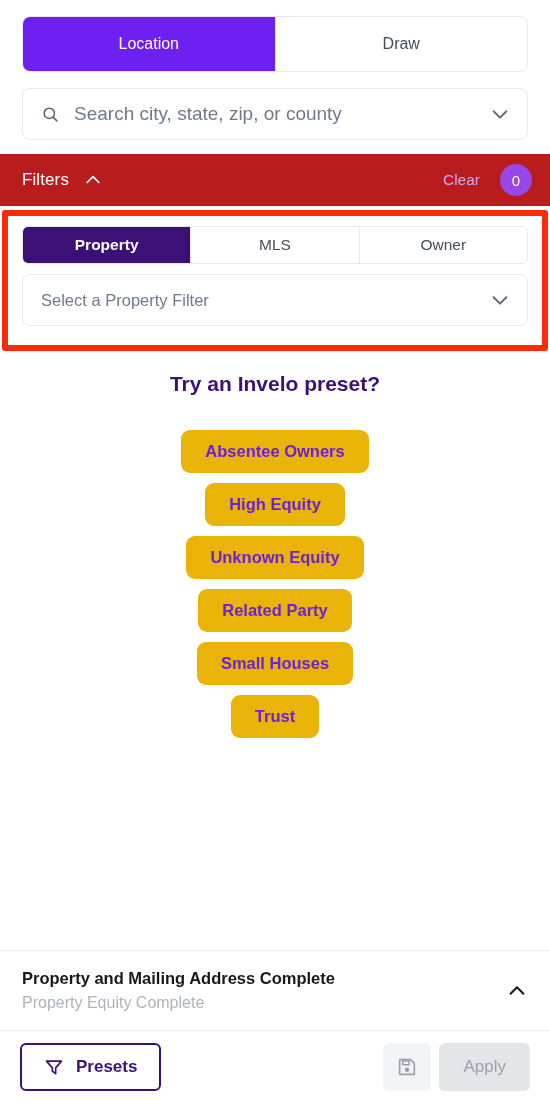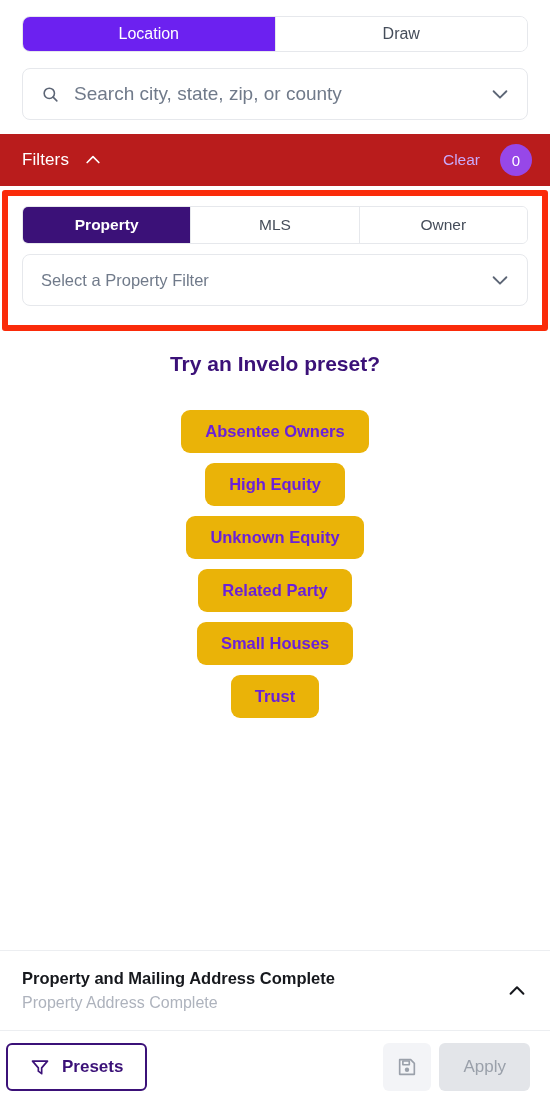--- a/index.html
+++ b/index.html
@@ -14,21 +14,21 @@
     width: 550px; height: 1102px;
     overflow: hidden;
     display: flex;
     flex-direction: column;
   }
 
   
   .mode-bar { padding: 16px 22px 0 22px; }
   .segmented {
     display: flex;
-    height: 36px;
+    height: 56px;
     border: 1px solid #e6e8ec;
     border-radius: 8px;
     overflow: hidden;
     background: #ffffff;
   }
   .segmented .seg {
     flex: 1;
     display: flex;
     align-items: center;
     justify-content: center;
@@ -200,21 +200,21 @@
     color: #aeb3bd;
   }
   .addr-caret { padding-left: 12px; display: flex; align-items: center; }
 
   
   .footer {
     border-top: 1px solid #eceef1;
     height: 72px;
     display: flex;
     align-items: center;
-    padding: 0 20px 0 6px;
+    padding: 0 20px 0 20px;
     gap: 8px;
     background: #fff;
   }
   .btn-presets {
     display: flex; align-items: center; gap: 12px;
     height: 48px;
     padding: 0 22px;
     border: 2px solid #3B1178;
     border-radius: 6px;
     color: #3B1178;
@@ -321,21 +321,21 @@
       <div class="preset-pill">Unknown Equity</div>
       <div class="preset-pill">Related Party</div>
       <div class="preset-pill">Small Houses</div>
       <div class="preset-pill">Trust</div>
     </div>
   </div>
 
   <div class="addr-section">
     <div class="addr-text">
       <div class="addr-title">Property and Mailing Address Complete</div>
-      <div class="addr-sub">Property Address Complete</div>
+      <div class="addr-sub">Property Equity Complete</div>
     </div>
     <span class="addr-caret">
       <svg width="22" height="22" viewBox="0 0 24 24" fill="none" stroke="#16181d" stroke-width="2.2" stroke-linecap="round" stroke-linejoin="round">
           <polyline points="5,15 12,8 19,15"></polyline>
         </svg>
     </span>
   </div>
 
   <div class="footer">
     <button class="btn-presets">

